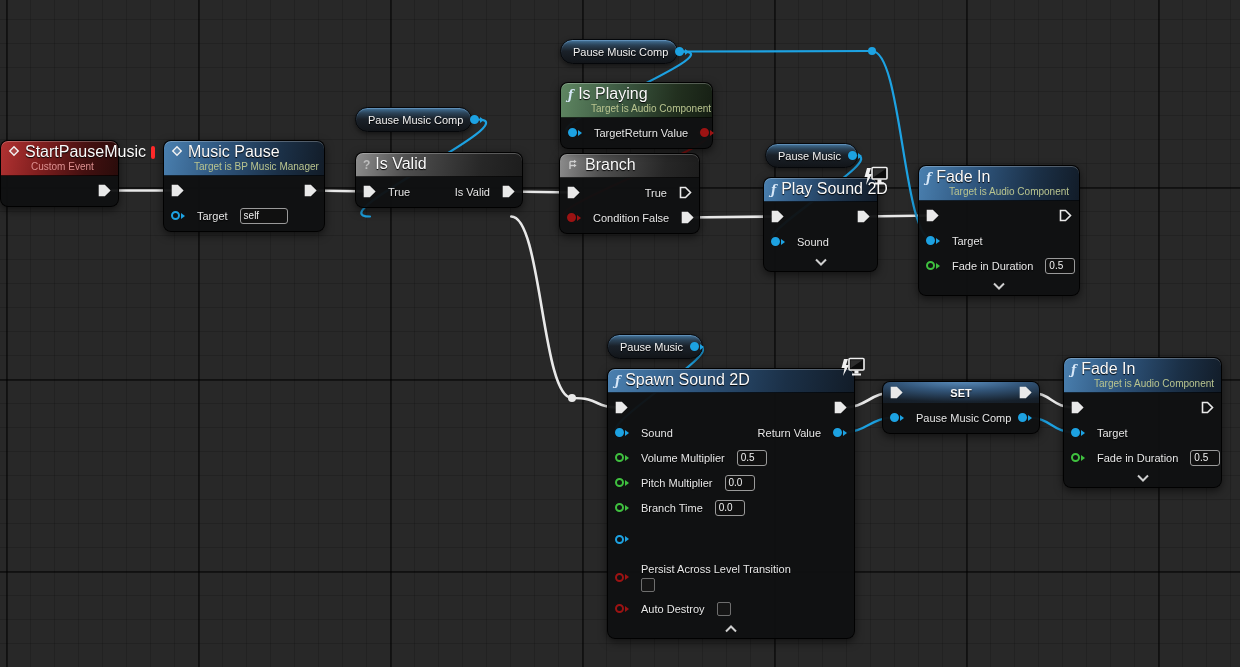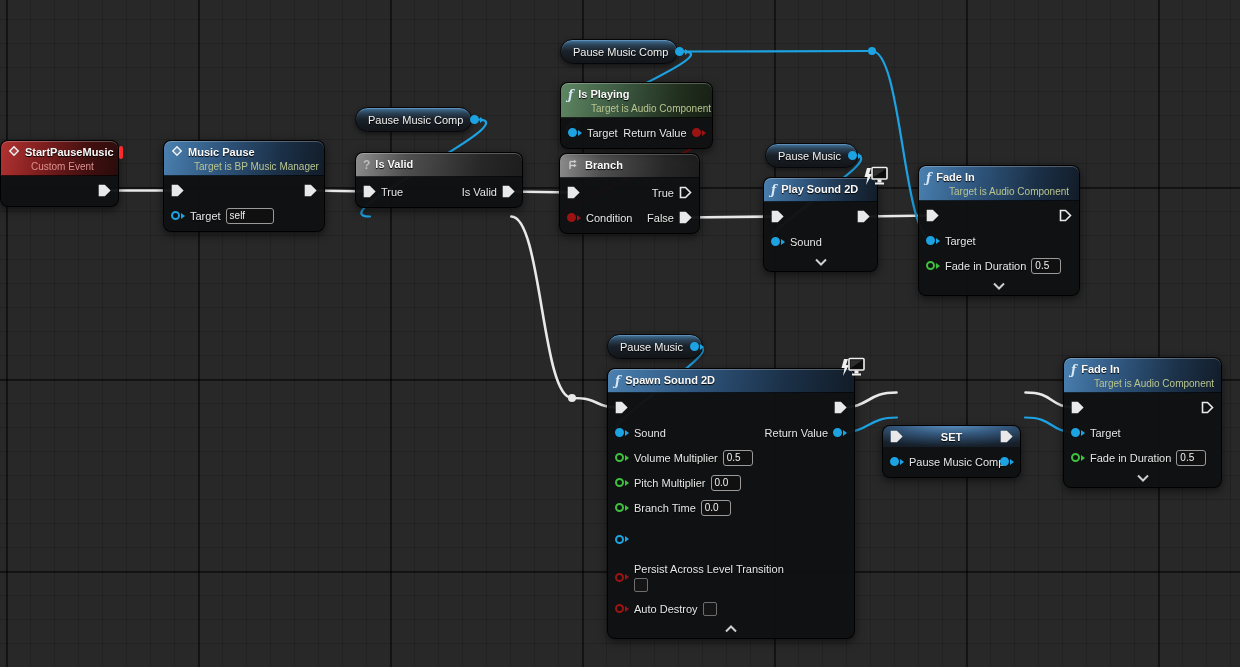--- a/index.html
+++ b/index.html
@@ -19,28 +19,28 @@
     box-shadow:0 3px 8px rgba(0,0,0,0.55);}
   .hdr{border-radius:7px 7px 0 0;padding:2px 7px 3px;
     box-shadow:inset 0 1px 0 rgba(255,255,255,0.25);border-bottom:1px solid rgba(0,0,0,0.7);}
   .h-red  {background:linear-gradient(100deg,#b23232 0%,#7e1e1e 35%,#431010 72%,#2a0c0b 100%);}
   .h-blue {background:linear-gradient(100deg,#4a80b0 0%,#2f567e 35%,#1b3047 72%,#121c28 100%);}
   .h-green{background:linear-gradient(100deg,#5f8762 0%,#3b5740 40%,#22301f 75%,#161f14 100%);}
   .h-gray {background:linear-gradient(100deg,#8d8d8d 0%,#505050 30%,#272727 75%,#1d1d1d 100%);}
   .h-set  {background:radial-gradient(140% 170% at 50% -10%,#5e93c4 0%,#33567a 30%,#17212c 62%,#101316 100%);
     display:flex;align-items:center;gap:6px;padding:4px 7px;border-radius:7px 7px 0 0;}
   .trow{display:flex;align-items:center;gap:5px;}
-  .ttl{font-size:11px;font-weight:bold;color:#fafafa;white-space:nowrap;text-shadow:0 1px 1px #000;}
+  .ttl{font-size:16px;font-weight:normal;color:#fafafa;white-space:nowrap;text-shadow:0 1px 1px #000;}
   .sub{font-size:10px;margin-left:23px;line-height:11px;white-space:nowrap;}
   .h-red .sub{color:#dd9090;} .h-blue .sub,.h-green .sub{color:#b9c48f;}
   .body{padding:2px 0 3px;}
   .row{display:flex;align-items:center;justify-content:space-between;
     min-height:25px;padding:0 7px;gap:6px;}
   .row.tall{min-height:38px;}
-  .side{display:flex;align-items:center;gap:5px;min-width:6px;}
+  .side{display:flex;align-items:center;gap:12px;min-width:6px;}
   .col{display:flex;flex-direction:column;gap:3px;}
   .ctl{display:flex;align-items:center;gap:4px;}
   .plabel{font-size:11px;color:#e6e6e6;white-space:nowrap;text-shadow:0 1px 1px #000;}
   .pin{display:inline-flex;align-items:center;}
   .pin-exec svg path{stroke:#e9e9e9;stroke-width:1.6;fill:none;}
   .pin-exec.on svg path{fill:#e9e9e9;}
   .t-object{color:#1da2e2;} .t-bool{color:#9c1313;} .t-float{color:#3fc03f;}
   .dot{width:9px;height:9px;border-radius:50%;border:2px solid currentColor;box-sizing:border-box;display:inline-block;}
   .on .dot{background:currentColor;}
   .wedge{width:0;height:0;border-left:4px solid currentColor;border-top:3px solid transparent;
@@ -519,21 +519,21 @@
         </span>
       </div>
       <span class="monitor"><svg width="27" height="24" viewBox="0 0 27 24">
           <polygon points="5,3 9,3 7,9 10,9 4,20 5.5,12 2.5,12" fill="#f0f0f0"></polygon>
           <rect x="10" y="2.5" width="15" height="11.5" rx="1" fill="#0c0c0c" stroke="#f0f0f0" stroke-width="1.6"></rect>
           <polygon points="11.5,4.2 23.3,4.2 11.5,12.3" fill="#2e2e2e"></polygon>
           <rect x="15.5" y="14.5" width="4" height="3" fill="#f0f0f0"></rect>
           <rect x="13" y="17.5" width="9" height="2" fill="#f0f0f0"></rect>
         </svg></span>
     </div>
-    <div class="node" style="left: 882px; top: 381px; width: 139px; box-sizing: border-box; margin-top: 44px;">
+    <div class="node" style="left: 882px; top: 381px; width: 158px; box-sizing: border-box;">
       <div class="h-set">
         <span class="pin pin-exec on">
           <svg width="13" height="13" viewBox="0 0 13 13">
             <path d="M1.5,1.5 h5 l5,5 -5,5 h-5 z"></path>
           </svg>
         </span>
         <span class="setttl">SET</span>
         <span class="pin pin-exec on">
           <svg width="13" height="13" viewBox="0 0 13 13">
             <path d="M1.5,1.5 h5 l5,5 -5,5 h-5 z"></path>

